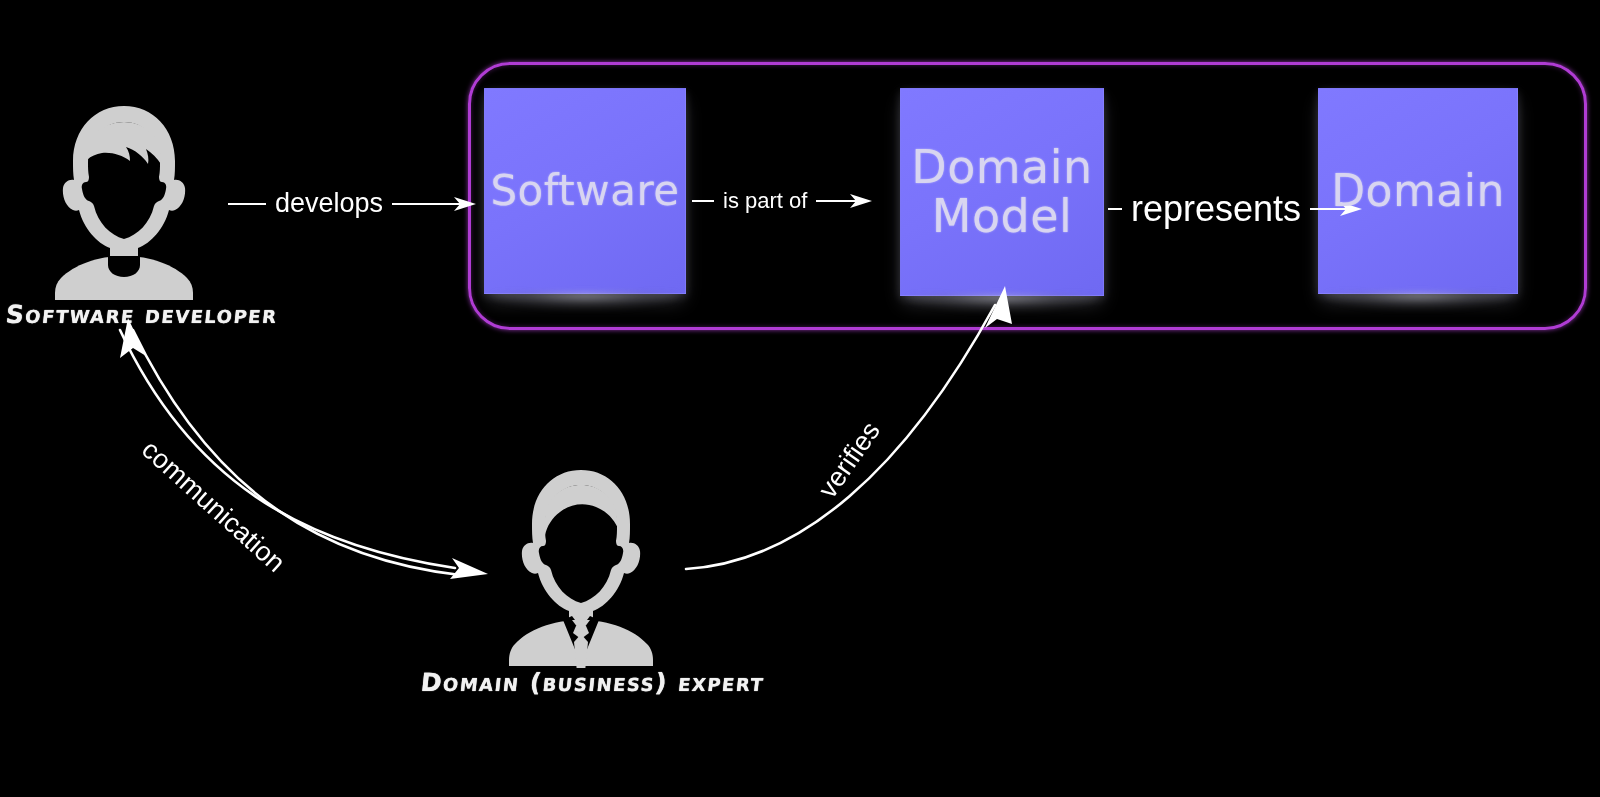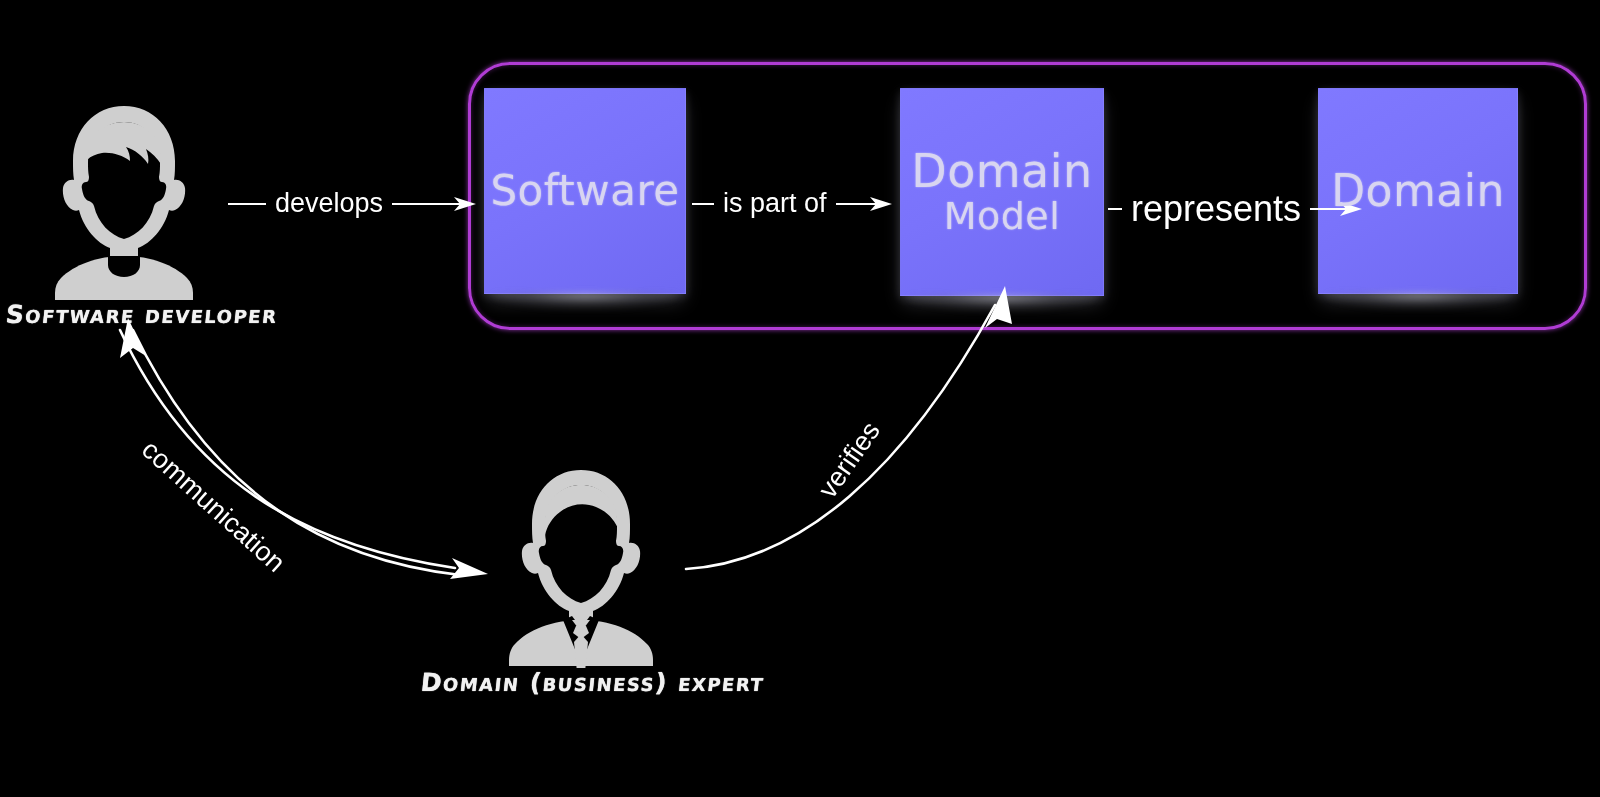--- a/index.html
+++ b/index.html
@@ -157,40 +157,40 @@
     <div class="actor-label" style="left:-64px; top:200px; font-size:25px;">Domain (business) expert</div>
   </div>
 
   <div class="note" style="left:484px; top:88px; width:200px; height:204px;">
     <div class="note-text" style="font-size:42px;">Software</div>
   </div>
 
   <div class="note" style="left:900px; top:88px; width:202px; height:206px;">
     <div style="position:relative; z-index:2;">
       <div class="note-text" style="font-size:46px;">Domain</div>
-      <div class="note-text" style="font-size:38px;">Model</div>
+      <div class="note-text" style="font-size:46px;">Model</div>
     </div>
   </div>
 
   <div class="note" style="left:1318px; top:88px; width:198px; height:204px;">
     <div class="note-text" style="font-size:44px;">Domain</div>
   </div>
 
   <div class="connector" style="left:228px; top:188px;">
     <span class="conn-dash" style="width:38px;"></span>
     <span class="conn-label" style="font-size:27px;">develops</span>
     <svg width="84" height="20" viewBox="0 0 84 20">
       <line x1="0" y1="10" x2="68" y2="10" stroke="#ffffff" stroke-width="2"></line>
       <path d="M62 3 L84 10 L62 17 L68 10 Z" fill="#ffffff"></path>
     </svg>
   </div>
 
   <div class="connector" style="left:692px; top:188px;">
     <span class="conn-dash" style="width:22px;"></span>
-    <span class="conn-label" style="font-size:27px;">is part of</span>
+    <span class="conn-label" style="font-size:22px;">is part of</span>
     <svg width="56" height="20" viewBox="0 0 56 20">
       <line x1="0" y1="10" x2="40" y2="10" stroke="#ffffff" stroke-width="2"></line>
       <path d="M34 3 L56 10 L34 17 L40 10 Z" fill="#ffffff"></path>
     </svg>
   </div>
 
   <div class="connector" style="left:1108px; top:188px;">
     <span class="conn-dash" style="width:14px;"></span>
     <span class="conn-label" style="font-size:36px;">represents</span>
     <svg width="52" height="20" viewBox="0 0 52 20">

